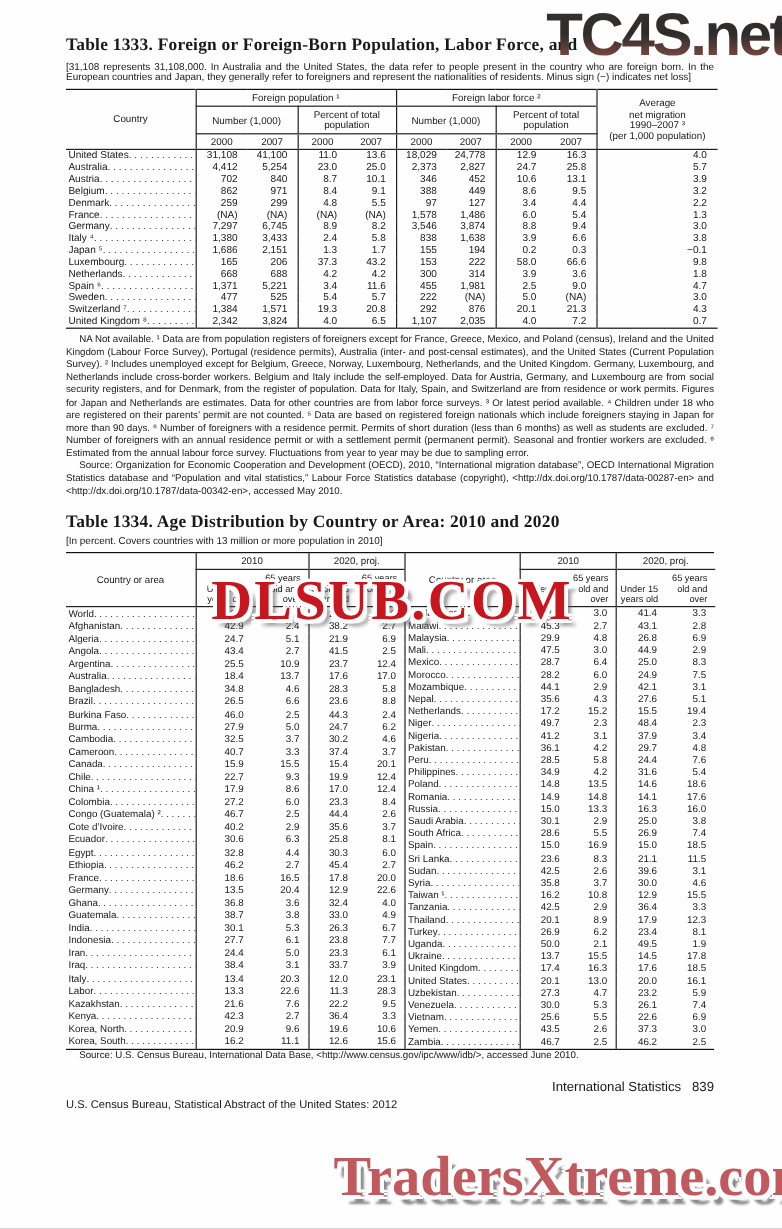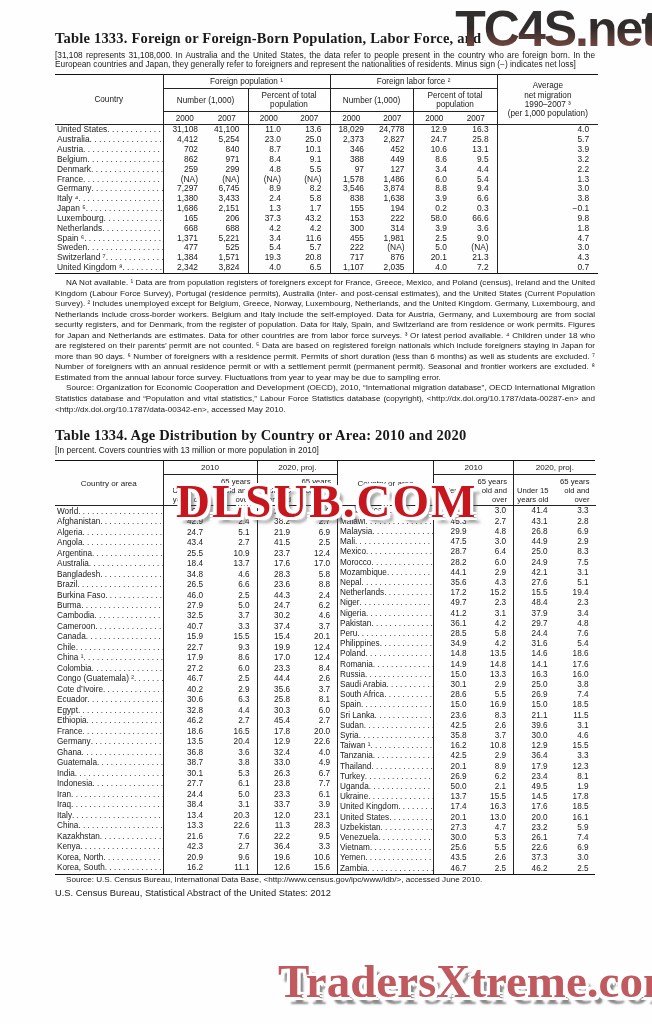--- a/index.html
+++ b/index.html
@@ -370,21 +370,21 @@
             <td class="cname">
               <div class="nw">
                 <span class="nm">Switzerland ⁷</span>
                 <span class="dots"></span>
               </div>
             </td>
             <td class="num vl">1,384</td>
             <td class="num">1,571</td>
             <td class="num vl">19.3</td>
             <td class="num">20.8</td>
-            <td class="num vl">717</td>
+            <td class="num vl">292</td>
             <td class="num">876</td>
             <td class="num vl">20.1</td>
             <td class="num">21.3</td>
             <td class="num vl avg">4.3</td>
           </tr>
 
           <tr>
             <td class="cname">
               <div class="nw">
                 <span class="nm">United Kingdom ⁸</span>
@@ -834,21 +834,21 @@
               </td>
               <td class="num vl">13.4</td>
               <td class="num">20.3</td>
               <td class="num vl">12.0</td>
               <td class="num">23.1</td>
             </tr>
 
             <tr>
               <td class="cname">
                 <div class="nw">
-                  <span class="nm">China</span>
+                  <span class="nm">Labor</span>
                   <span class="dots"></span>
                 </div>
               </td>
               <td class="num vl">13.3</td>
               <td class="num">22.6</td>
               <td class="num vl">11.3</td>
               <td class="num">28.3</td>
             </tr>
 
             <tr>
@@ -1395,20 +1395,23 @@
               <td class="num vl">46.2</td>
               <td class="num">2.5</td>
             </tr>
           </tbody>
       </table>
 
     </div>
 
     <p class="src2">Source: U.S. Census Bureau, International Data Base, &lt;http://www.census.gov/ipc/www/idb/&gt;, accessed June 2010.</p>
 
+    <p class="pageref">
+      <span>International Statistics</span><span class="pgnum">839</span>
+    </p>
     <p class="imprint">U.S. Census Bureau, Statistical Abstract of the United States: 2012</p>
 
   </div>
 
   <div class="wm wm-tc4s">TC4S.net</div>
   <div class="wm wm-dlsub">DLSUB.COM</div>
   <div class="wm wm-traders">TradersXtreme.com</div>
 
 </div>
 

